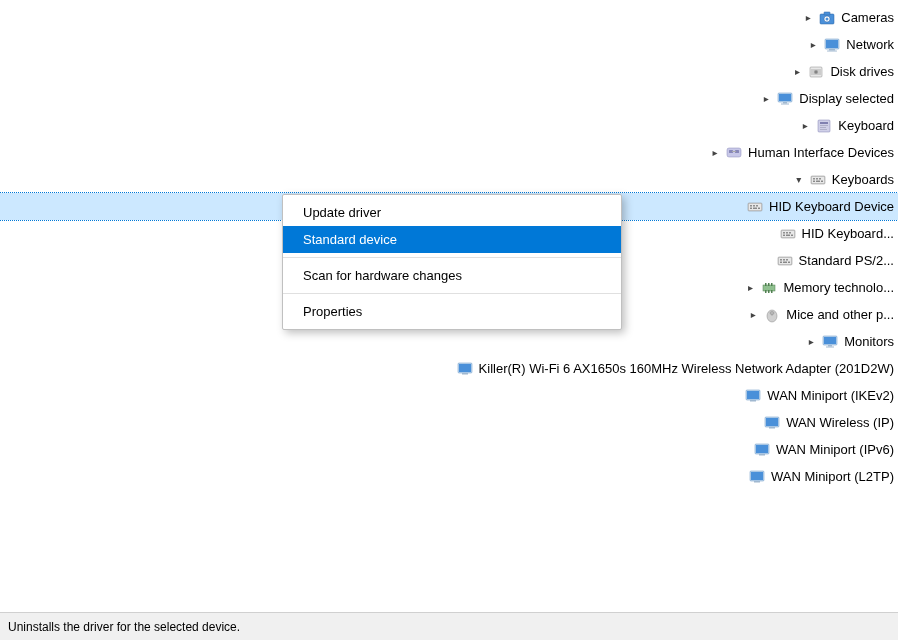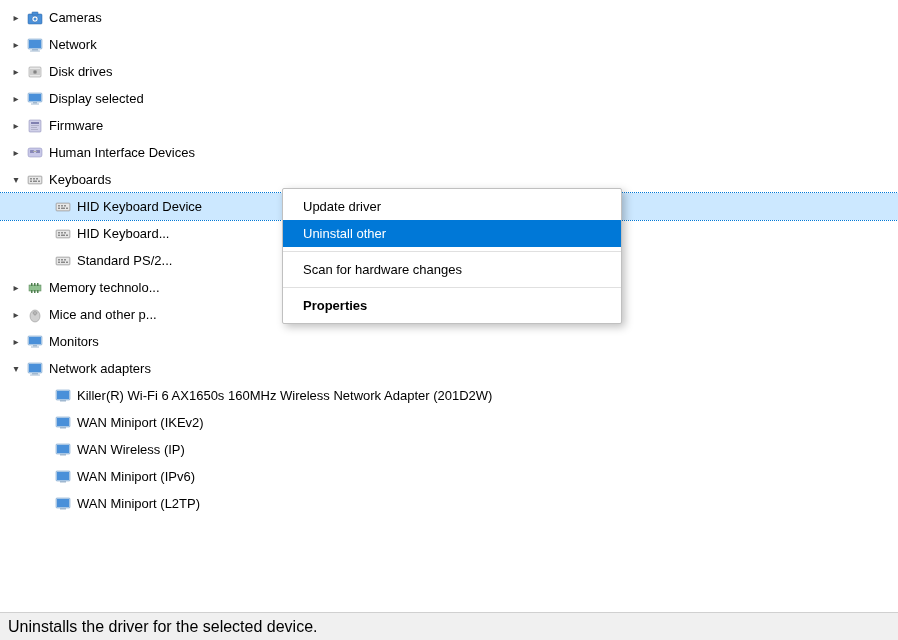--- a/index.html
+++ b/index.html
@@ -29,20 +29,21 @@
     }
 
     .tree-item {
       display: flex;
       align-items: center;
       padding: 2px 4px;
       height: 27px;
       cursor: pointer;
       user-select: none;
       white-space: nowrap;
+      justify-content: flex-end;
     }
 
     .tree-item.level-0 {
       padding-left: 8px;
     }
 
     .tree-item.level-1 {
       padding-left: 36px;
     }
 
@@ -84,28 +85,28 @@
       color: #000;
     }
 
     .status-bar {
       height: 28px;
       background: #f0f0f0;
       border-top: 1px solid #d0d0d0;
       display: flex;
       align-items: center;
       padding: 0 8px;
-      font-size: 16px;
+      font-size: 12px;
       color: #000;
     }
 
     
     .context-menu {
       position: absolute;
-      top: 188px;
+      top: 194px;
       left: 282px;
       width: 340px;
       background: #ffffff;
       border: 1px solid #c0c0c0;
       box-shadow: 3px 3px 8px rgba(0,0,0,0.25);
       z-index: 100;
       padding: 4px 0;
       border-radius: 2px;
     }
 
@@ -117,21 +118,21 @@
       font-size: 13px;
       color: #000;
     }
 
     .context-menu-item.active {
       background: #0078d7;
       color: #fff;
     }
 
     .context-menu-item.bold-item {
-      font-weight: 700;
+      font-weight: 400;
     }
 
     .context-menu-divider {
       height: 1px;
       background: #e0e0e0;
       margin: 4px 0;
     }
 
     
     svg {
@@ -203,21 +204,21 @@
         <span class="expand-arrow collapsed"></span>
         <span class="item-icon">
           <svg viewBox="0 0 16 16" fill="none">
             <rect x="2" y="2" width="12" height="12" rx="1" fill="#d0d0e8" stroke="#8080b0" stroke-width="0.5"></rect>
             <rect x="4" y="4" width="8" height="2" fill="#8080b0"></rect>
             <rect x="4" y="7" width="8" height="1" fill="#b0b0c8"></rect>
             <rect x="4" y="9" width="6" height="1" fill="#b0b0c8"></rect>
             <rect x="4" y="11" width="7" height="1" fill="#b0b0c8"></rect>
           </svg>
         </span>
-        <span class="item-label">Firmware</span>
+        <span class="item-label">Keyboard</span>
       </div>
       <div class="tree-item level-0">
         <span class="expand-arrow collapsed"></span>
         <span class="item-icon">
           <svg viewBox="0 0 16 16" fill="none">
             <rect x="1" y="3" width="14" height="9" rx="2" fill="#c8c8e8" stroke="#8888b8" stroke-width="0.5"></rect>
             <rect x="3" y="5" width="4" height="3" rx="0.5" fill="#8888b8"></rect>
             <rect x="9" y="5" width="4" height="3" rx="0.5" fill="#8888b8"></rect>
             <rect x="6" y="6" width="4" height="1" fill="#aaa"></rect>
           </svg>
@@ -319,32 +320,20 @@
         <span class="item-icon">
           <svg viewBox="0 0 16 16" fill="none">
             <rect x="1" y="2" width="14" height="9" rx="1" fill="#c0d8f0" stroke="#6090c0" stroke-width="0.5"></rect>
             <rect x="2" y="3" width="12" height="7" fill="#4a90d9"></rect>
             <rect x="6" y="11" width="4" height="1.5" fill="#a0b8d0"></rect>
             <rect x="4" y="12.5" width="8" height="1" fill="#a0b8d0"></rect>
           </svg>
         </span>
         <span class="item-label">Monitors</span>
       </div>
-      <div class="tree-item level-0">
-        <span class="expand-arrow expanded"></span>
-        <span class="item-icon">
-          <svg viewBox="0 0 16 16" fill="none">
-            <rect x="1" y="2" width="14" height="10" rx="1" fill="#c0d8f0" stroke="#6090c0" stroke-width="0.5"></rect>
-            <rect x="2" y="3" width="12" height="8" fill="#4a90d9"></rect>
-            <rect x="5" y="12" width="6" height="1.5" fill="#a0b8d0"></rect>
-            <rect x="3" y="13.5" width="10" height="1" rx="0.5" fill="#a0b8d0"></rect>
-          </svg>
-        </span>
-        <span class="item-label">Network adapters</span>
-      </div>
       <div class="tree-item level-1">
         <span class="expand-arrow empty"></span>
         <span class="item-icon">
           <svg viewBox="0 0 16 16" fill="none">
             <rect x="1" y="2" width="14" height="10" rx="1" fill="#c0d8f0" stroke="#6090c0" stroke-width="0.5"></rect>
             <rect x="2" y="3" width="12" height="8" fill="#4a90d9"></rect>
             <rect x="5" y="12" width="6" height="1.5" fill="#a0b8d0"></rect>
           </svg>
         </span>
         <span class="item-label">Killer(R) Wi-Fi 6 AX1650s 160MHz Wireless Network Adapter (201D2W)</span>
@@ -391,21 +380,21 @@
             <rect x="5" y="12" width="6" height="1.5" fill="#a0b8d0"></rect>
           </svg>
         </span>
         <span class="item-label">WAN Miniport (L2TP)</span>
       </div>
     </div>
 
   <div class="context-menu" id="context-menu">
 
   <div class="context-menu-item">Update driver</div>
-      <div class="context-menu-item active">Uninstall other</div>
+      <div class="context-menu-item active">Standard device</div>
       <div class="context-menu-divider"></div>
       <div class="context-menu-item">Scan for hardware changes</div>
       <div class="context-menu-divider"></div>
       <div class="context-menu-item bold-item">Properties</div>
     </div>
 
   <div class="status-bar">
     <span>Uninstalls the driver for the selected device.</span>
   </div>
 </div>

